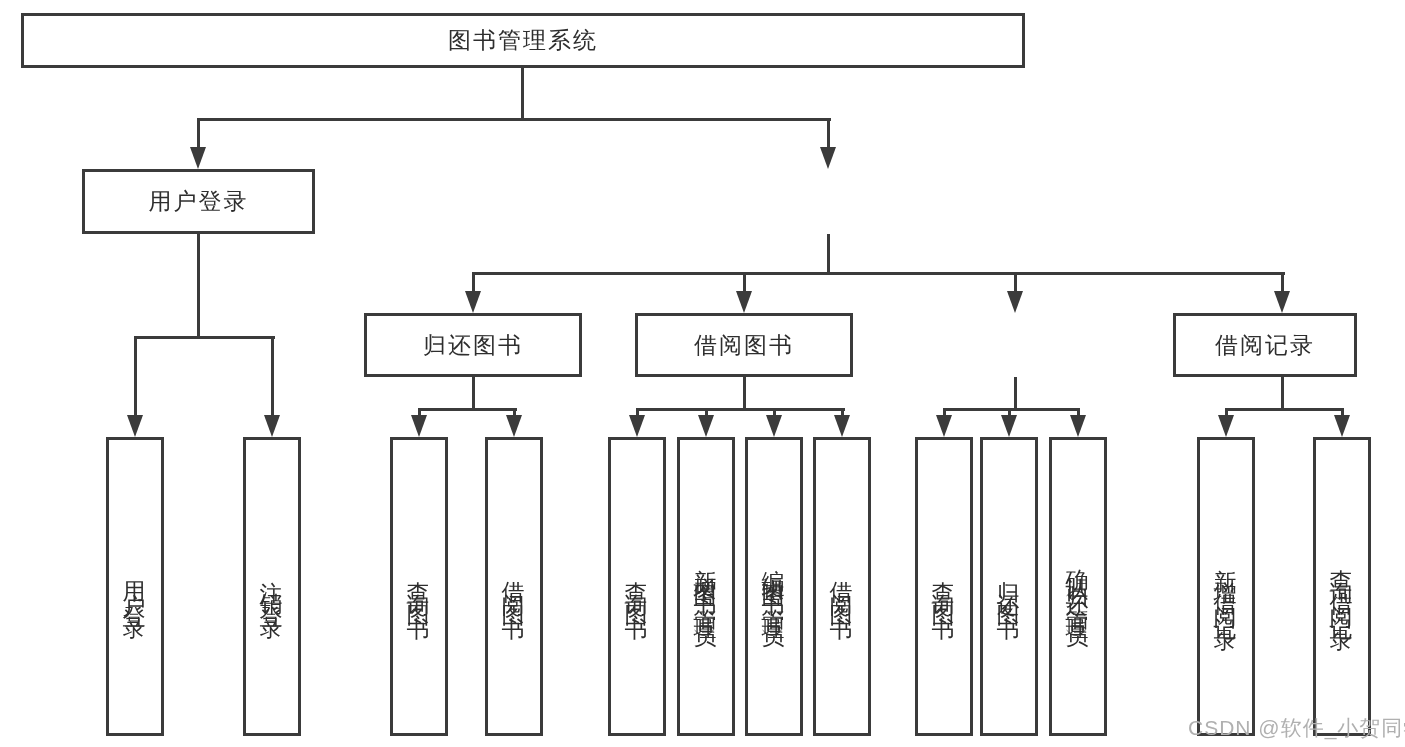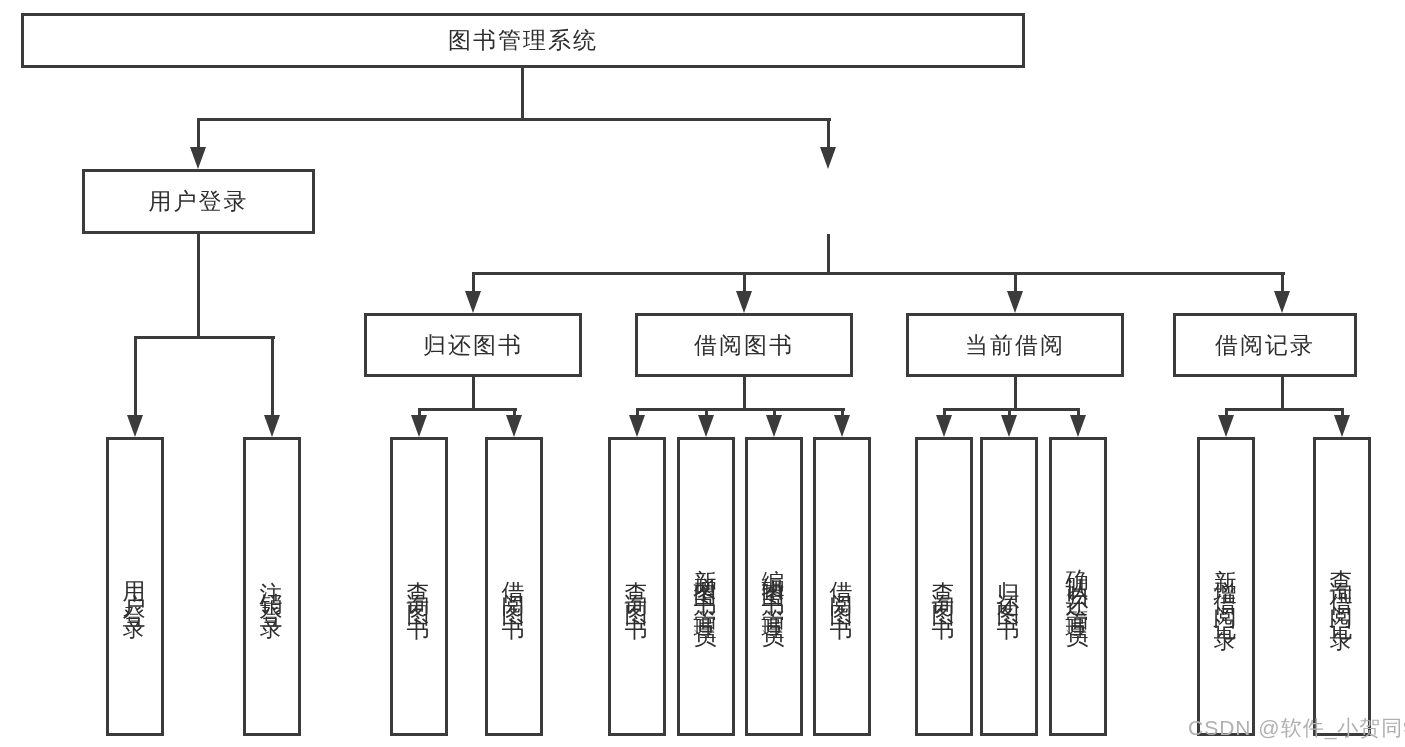--- a/index.html
+++ b/index.html
@@ -83,21 +83,20 @@
   <div class="arrow" style="left:465px; top:291px;"></div>
   <div class="vline" style="left:743px; top:272px; height:22px;"></div>
   <div class="arrow" style="left:736px; top:291px;"></div>
   <div class="vline" style="left:1014px; top:272px; height:22px;"></div>
   <div class="arrow" style="left:1007px; top:291px;"></div>
   <div class="vline" style="left:1281px; top:272px; height:22px;"></div>
   <div class="arrow" style="left:1274px; top:291px;"></div>
 
   <div class="box" style="left:364px; top:313px; width:218px; height:64px;">归还图书</div>
   <div class="box" style="left:635px; top:313px; width:218px; height:64px;">借阅图书</div>
-  <div class="box" style="left:906px; top:313px; width:218px; height:64px;">当前借阅</div>
   <div class="box" style="left:1173px; top:313px; width:184px; height:64px;">借阅记录</div>
 
   <div class="vline" style="left:472px; top:377px; height:33px;"></div>
   <div class="hline" style="left:418px; top:408px; width:99px;"></div>
   <div class="vline" style="left:418px; top:408px; height:10px;"></div>
   <div class="arrow" style="left:411px; top:415px;"></div>
   <div class="vline" style="left:513px; top:408px; height:10px;"></div>
   <div class="arrow" style="left:506px; top:415px;"></div>
 
   <div class="vline" style="left:743px; top:377px; height:33px;"></div>

